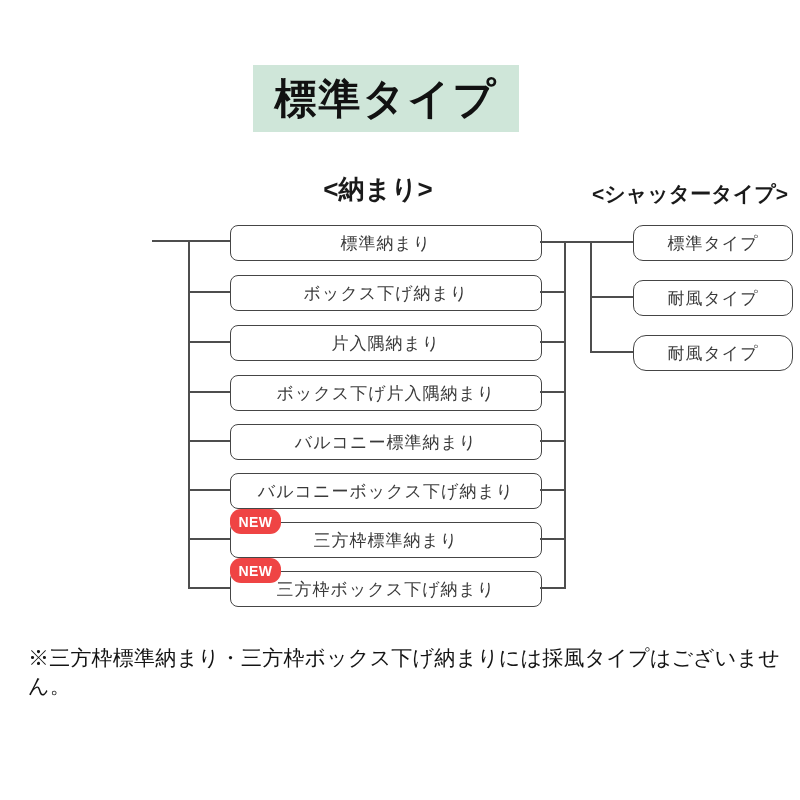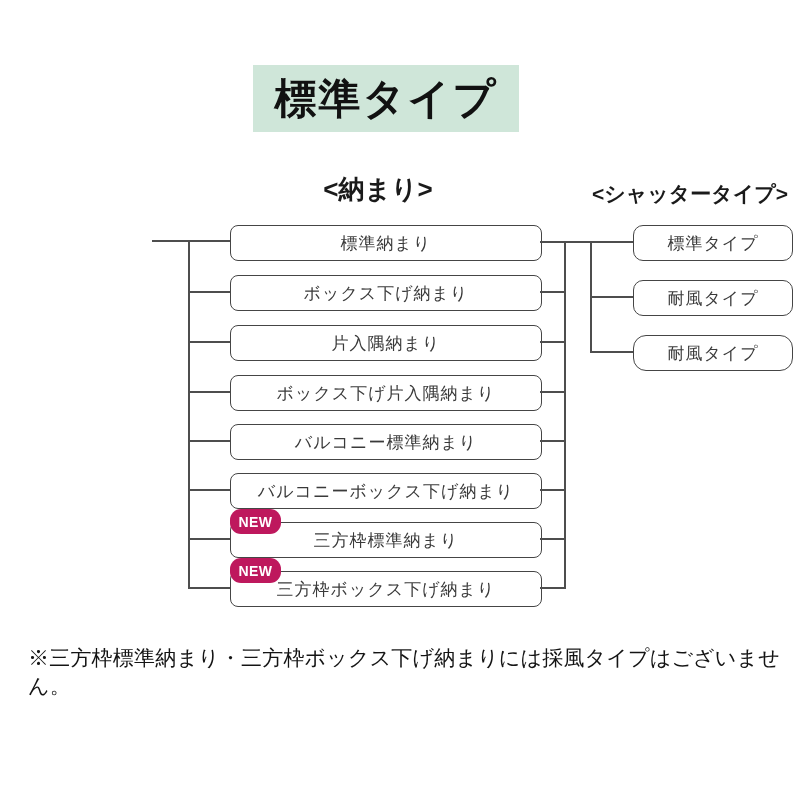--- a/index.html
+++ b/index.html
@@ -35,21 +35,21 @@
   }
   .sbox{
     position:absolute;left:633px;width:158px;height:34px;background:#fff;
     border:1.5px solid #454545;border-radius:10px;
     display:flex;align-items:center;justify-content:center;
     font-size:17px;color:#3a3a3a;letter-spacing:1px;
   }
 
   
   .new-badge{
-    position:absolute;left:230px;width:51px;height:25px;background:#be185d;
+    position:absolute;left:230px;width:51px;height:25px;background:#ef4444;
     border-radius:11px;display:flex;align-items:center;justify-content:center;
     font-size:14px;font-weight:bold;color:#fff;letter-spacing:.5px;z-index:3;
   }
 
   
   .hl,.vl{position:absolute;background:#4e4e4e;z-index:1;}
   .hl{height:2px;}
   .vl{width:2px;}
 
   

